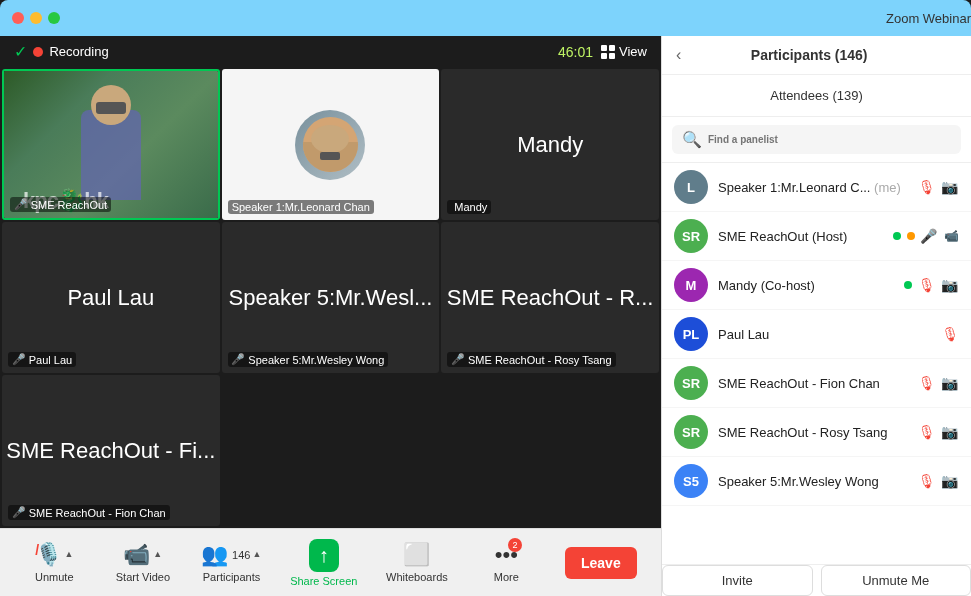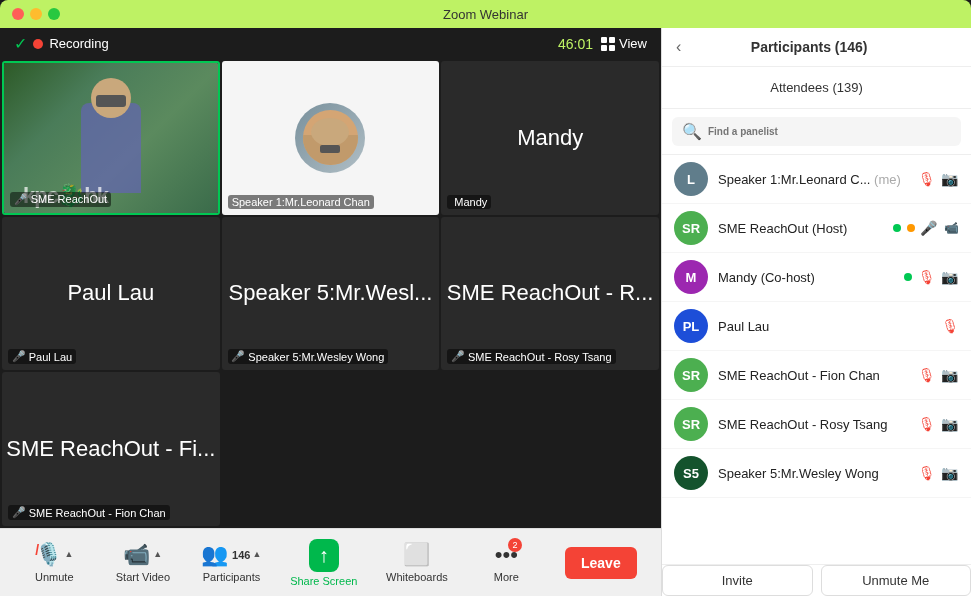--- a/index.html
+++ b/index.html
@@ -8,25 +8,25 @@
       background: #1a1a1a;
       width: 971px;
       height: 596px;
       overflow: hidden;
       display: flex;
       flex-direction: column;
     }
 
     
     .title-bar {
-      background: #bef264;
-      height: 28px;
-      display: flex;
-      align-items: center;
-      justify-content: center;
+      background: #7dd3fc;
+      height: 36px;
+      display: flex;
+      align-items: center;
+      justify-content: flex-end;
       position: relative;
       border-radius: 8px 8px 0 0;
     }
     .title-bar-buttons {
       position: absolute;
       left: 12px;
       display: flex;
       gap: 6px;
     }
     .tb-btn {
@@ -562,21 +562,21 @@
         <div class="toolbar-icon-wrap">
           <span class="muted-icon">📹</span>
           <span class="chevron-up">▲</span>
         </div>
         <span class="toolbar-label">Start Video</span>
       </div>
 
       <div class="toolbar-item">
         <div class="toolbar-icon-wrap">
           <span class="toolbar-icon">👥</span>
-          <span style="font-size:11px;color:#333;margin-left:1px;font-weight:bold;">146</span>
+          <span style="font-size:11px;color:#333;margin-left:1px;">146</span>
           <span class="chevron-up">▲</span>
         </div>
         <span class="toolbar-label">Participants</span>
       </div>
 
       <div class="toolbar-item share-screen-btn">
         <div class="share-icon-wrap">
           <span class="share-icon">↑</span>
         </div>
         <span class="toolbar-label green">Share Screen</span>
@@ -675,21 +675,21 @@
       <div class="participant-row">
         <div class="p-avatar" style="background:#4caf50;">SR</div>
         <span class="p-name">SME ReachOut - Rosy Tsang</span>
         <div class="p-actions">
           <span class="p-icon">🎙</span>
           <span class="p-icon">📷</span>
         </div>
       </div>
 
       <div class="participant-row">
-        <div class="p-avatar" style="background:#14532d;">S5</div>
+        <div class="p-avatar" style="background:#3b82f6;">S5</div>
         <span class="p-name">Speaker 5:Mr.Wesley Wong</span>
         <div class="p-actions">
           <span class="p-icon">🎙</span>
           <span class="p-icon">📷</span>
         </div>
       </div>
 
     </div>
 
     <div class="panel-footer">

